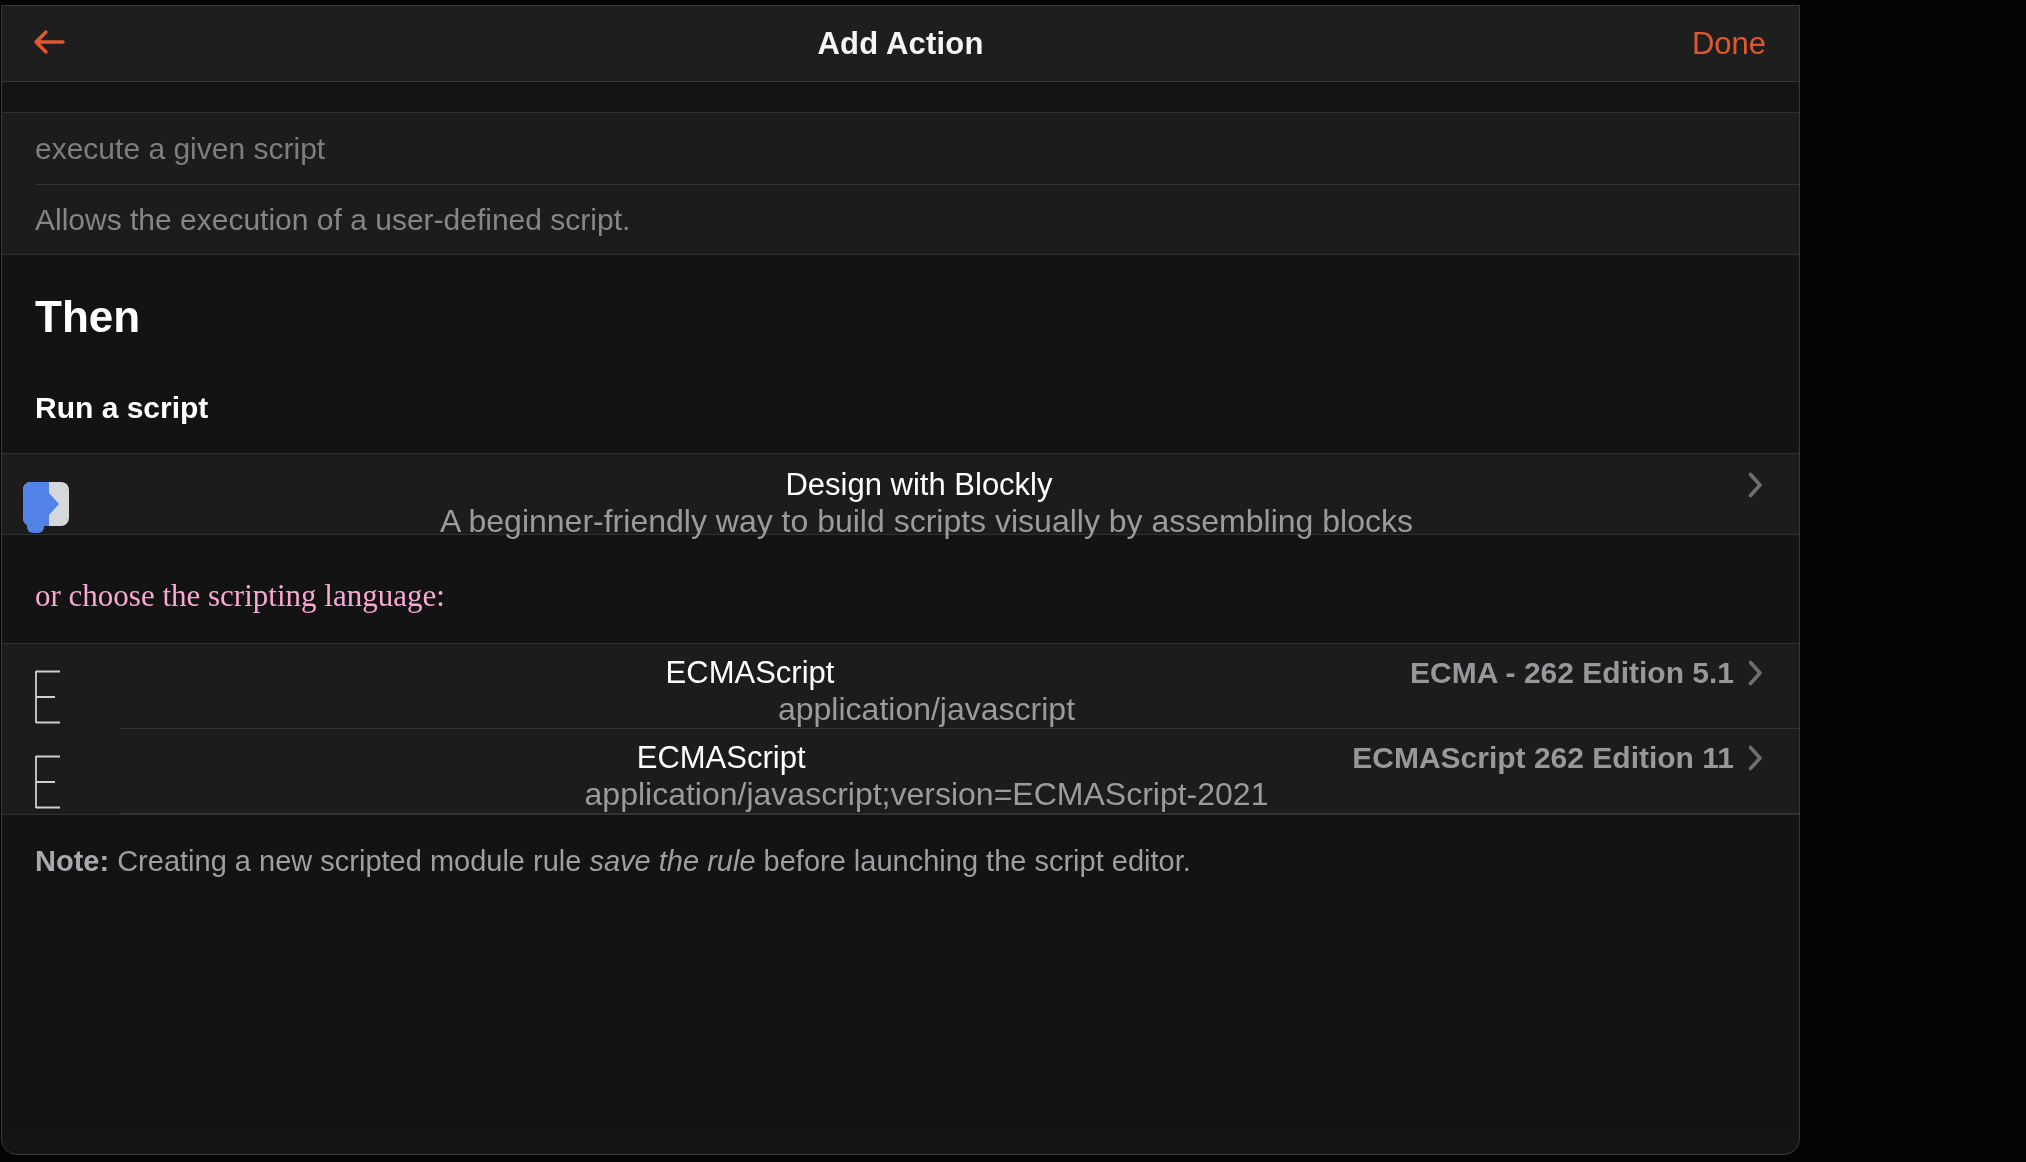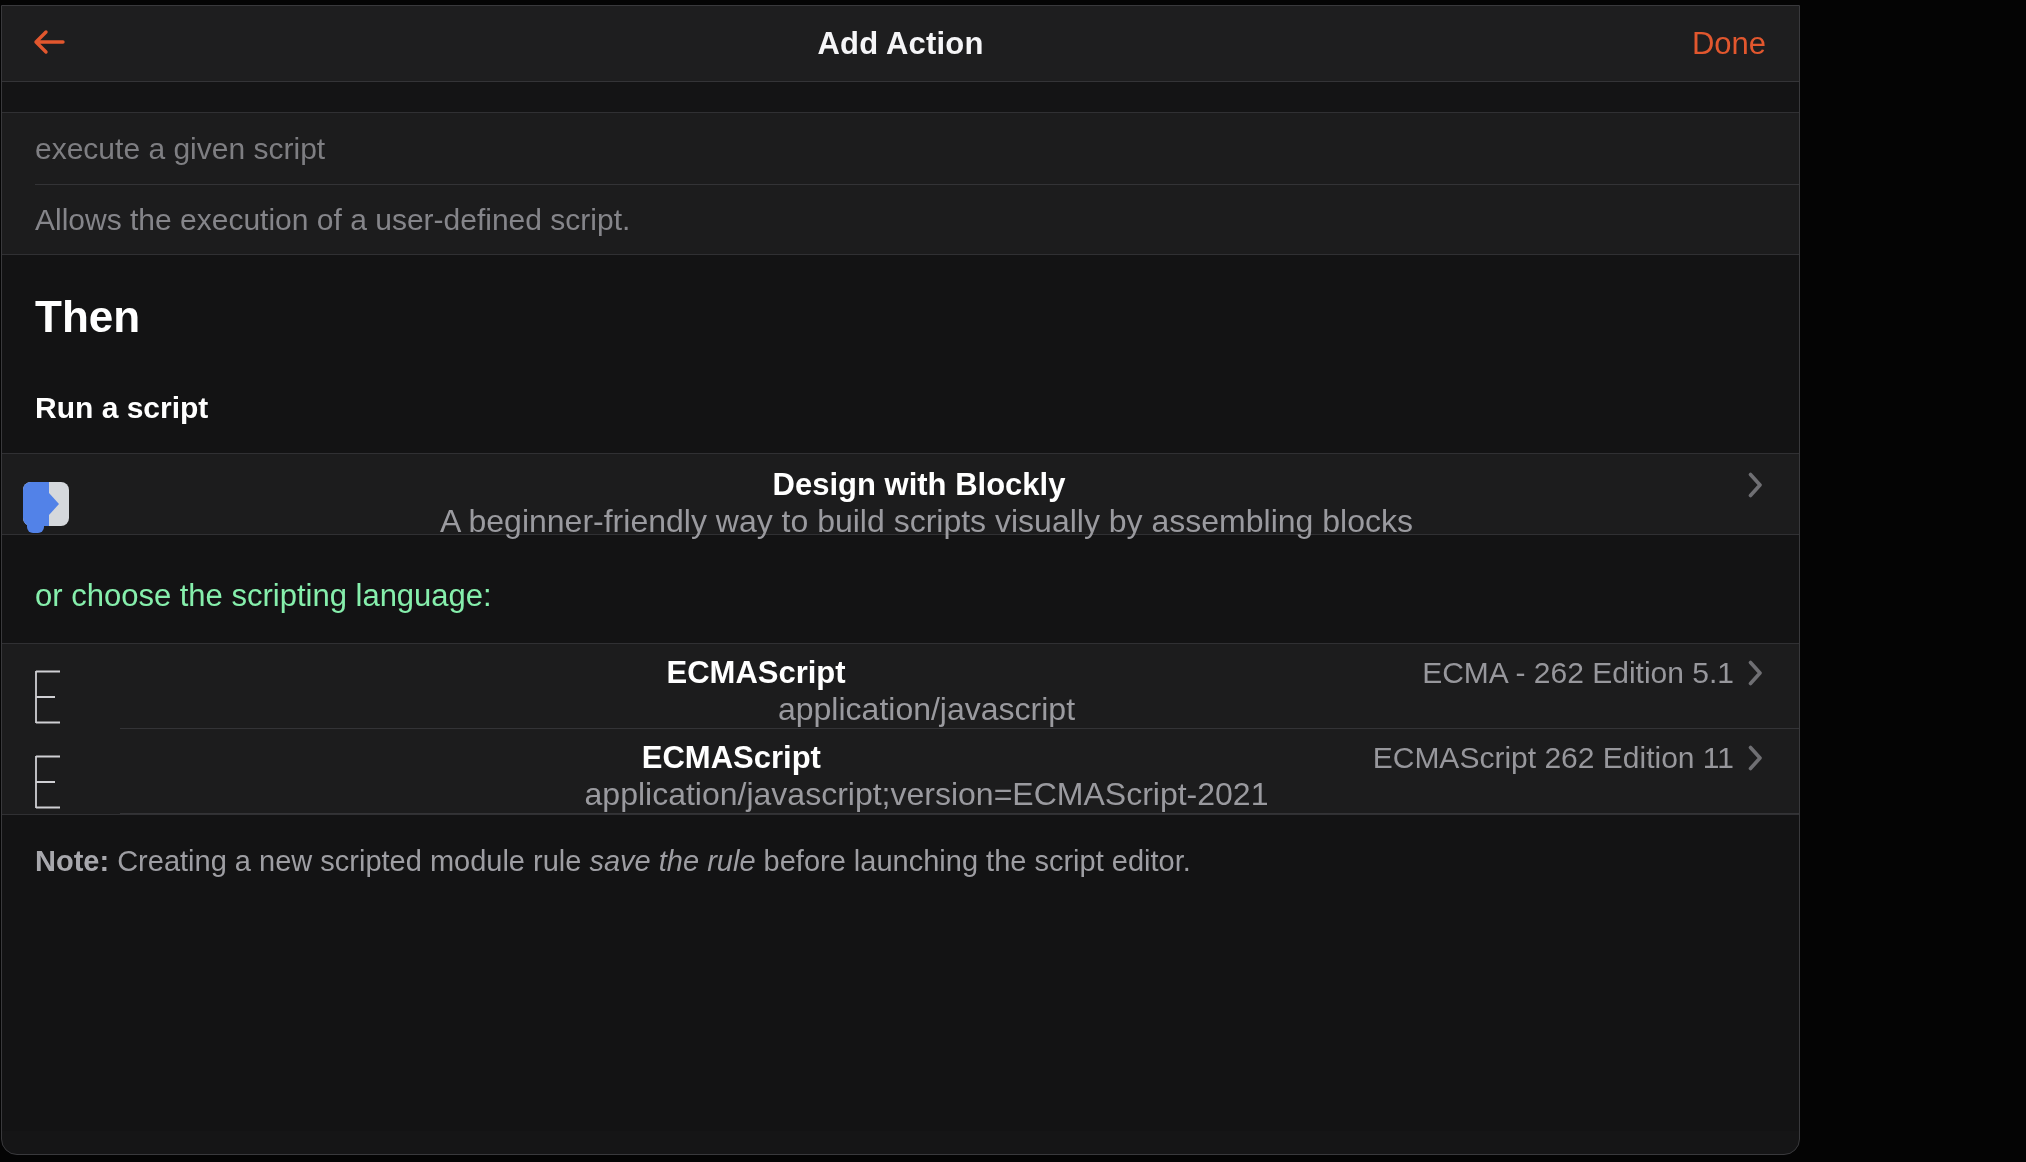--- a/index.html
+++ b/index.html
@@ -40,29 +40,29 @@
   .dark-zone { background:#131314; }
 
   .plain-row { padding:0 33px; display:flex; align-items:center; }
   .row-input { height:71px; color:#7e7e82; font-size:30px; }
   .row-desc  { height:69px; color:#85858a; font-size:30px; }
   .inset-divider { border-bottom:1px solid #333336; margin-left:33px; }
 
   
   .then-heading { color:#ffffff; font-size:44px; font-weight:700; padding:36px 33px 0 33px; line-height:52px; }
   .sub-heading  { color:#ffffff; font-size:30px; font-weight:700; padding:47px 33px 0 33px; line-height:36px; }
-  .choose-label { color:#86efac; font-size:31px; padding:42px 23px 0 33px; line-height:37px; }
+  .choose-label { color:#f9a8d4; font-size:31px; padding:42px 23px 0 33px; line-height:37px;font-family:Liberation Serif, serif; }
 
   
   .media-row { display:flex; align-items:stretch; cursor:pointer; position:relative; }
   .media-col-icon { width:88px; display:flex; justify-content:center; align-items:flex-start; padding-top:14px; flex:0 0 88px; }
   .media-col-main { flex:1; display:flex; flex-direction:column; padding-right:36px; }
   .title-line { display:flex; align-items:center; }
-  .item-title { color:#ffffff; font-size:31px; font-weight:700; line-height:38px; flex:1; }
-  .item-after { color:#97979c; font-size:30px; font-weight:400; margin-right:14px; white-space:nowrap; }
+  .item-title { color:#ffffff; font-size:31px; font-weight:400; line-height:38px; flex:1; }
+  .item-after { color:#97979c; font-size:30px; font-weight:700; margin-right:14px; white-space:nowrap; }
   .item-subtitle { color:#9a9a9f; font-size:32px; line-height:34px; white-space:nowrap; }
   .lang-row { height:84px; padding-top:10px; }
   .lang-divider { border-bottom:1px solid #333336; margin-left:118px; }
   .blockly-row { height:80px; padding-top:12px; }
 
   .chevron { display:flex; align-items:center; }
 
   
   .blockly-icon { position:relative; width:46px; height:52px; margin-top:2px; }
   .b-main { position:absolute; left:0; top:0; width:46px; height:44px; border-radius:8px; overflow:hidden; background:#d5d8dc; }

